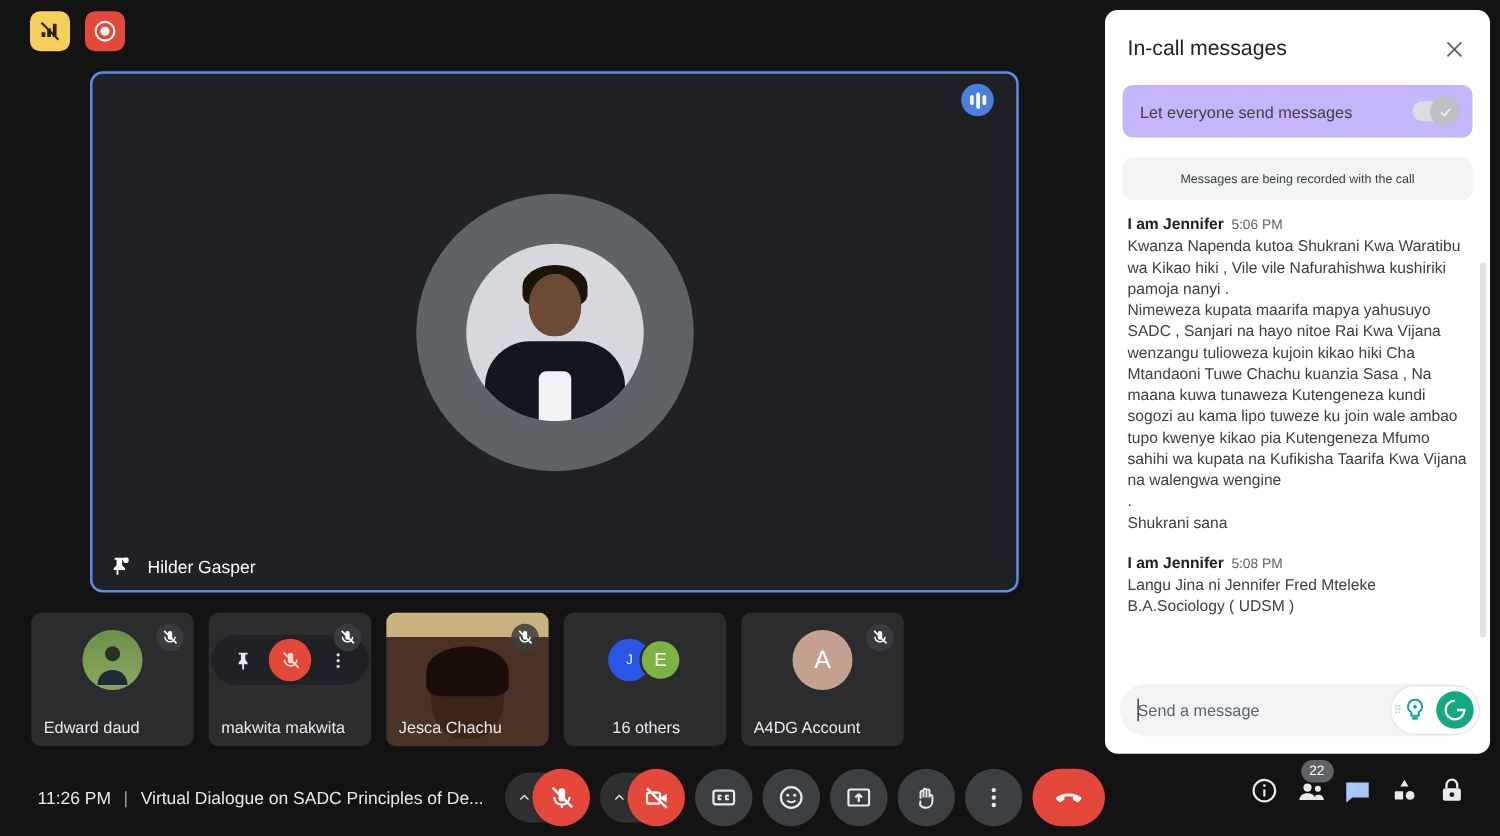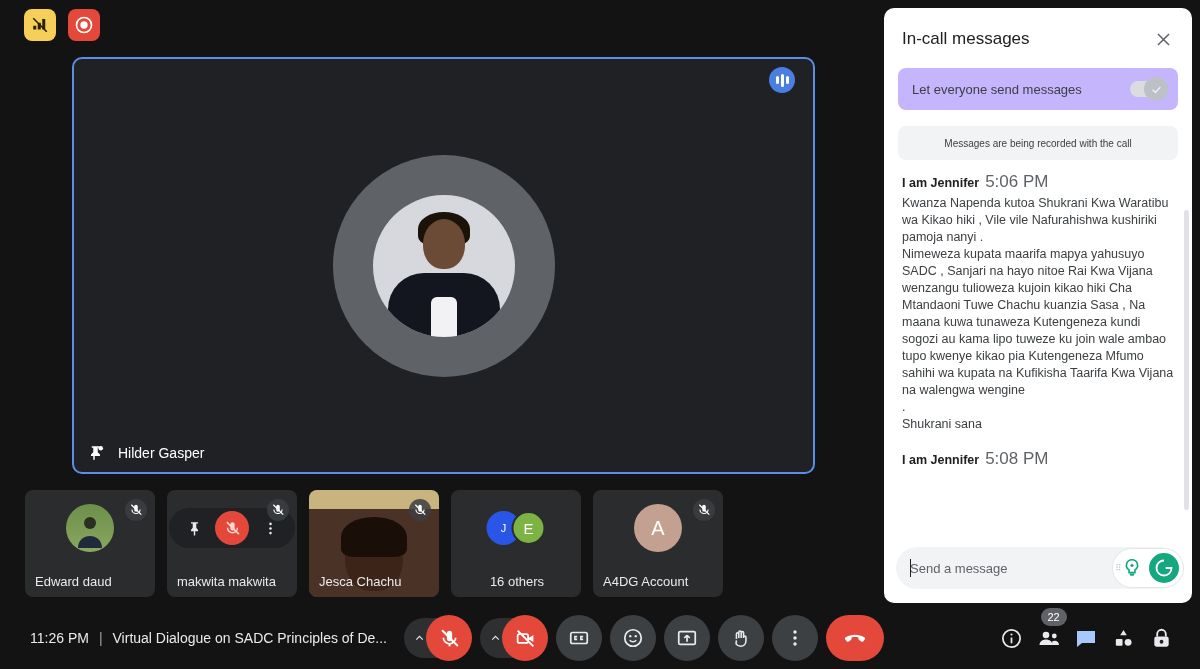--- a/index.html
+++ b/index.html
@@ -73,21 +73,21 @@
   .ctl { width: 46px; height: 46px; border-radius: 50%; background: #3c4043;
          display:flex; align-items:center; justify-content:center; color:#e8eaed; }
   .ctl.red { background: #e4483a; }
   .ctl.hangup { width: 58px; border-radius: 24px; background: #e4483a; }
   .ctl-pair { position: relative; display:flex; align-items:center; }
   .chev { width: 40px; height: 40px; border-radius: 20px 0 0 20px; background:#2e2f31;
           display:flex; align-items:center; justify-content:center; color:#e8eaed;
           margin-right: -18px; padding-right: 10px; }
   .rightctrls { position:absolute; right: 8px; bottom: 0; width: 212px; height: 62px;
                 display:flex; align-items:center; justify-content:space-between; padding: 0 14px; }
-  .ric { position: relative; width: 34px; height: 34px; display:flex; align-items:center;
+  .ric { position: relative; width: 34px; height: 34px; display:flex; 
          justify-content:center; color:#e8eaed; }
   .ric-badge { position: absolute; top: -13px; left: 9px; min-width: 26px; height: 18px; padding: 0 6px;
                border-radius: 9px; background: #5f6368; color:#fff; font-size: 11px;
                display:flex; align-items:center; justify-content:center; }
 
   
   .chat { position: absolute; right: 8px; top: 8px; width: 308px; height: 595px;
           background: #fff; border-radius: 10px; display: flex; flex-direction: column; overflow: hidden; margin-left: 15px; }
   .chat-head { display: flex; align-items: center; justify-content: space-between;
                padding: 18px 16px 12px 18px; }
@@ -99,21 +99,21 @@
   .switch { position: relative; width: 36px; height: 16px; border-radius: 8px; background: #dadce0; }
   .switch .knob { position: absolute; right: -2px; top: -4px; width: 24px; height: 24px; border-radius: 50%;
                   background: #bdc1c6; display:flex; align-items:center; justify-content:center; color:#fff; }
   .rec-note { margin: 16px 14px 10px; background: #f1f3f4; border-radius: 8px; height: 34px;
               display: flex; align-items: center; justify-content: center;
               font-size: 10px; color: #3c4043; }
   .msgs { flex: 1; overflow: hidden; padding: 2px 16px 6px 18px; position: relative; }
   .msg { margin-bottom: 16px; }
   .msg-head { font-size: 12.5px; color: #202124; margin-bottom: 3px; }
   .msg-head b { font-weight: bold; }
-  .msg-head span { color: #5f6368; font-size: 17px; margin-left: 6px; }
+  .msg-head span { color: #5f6368; font-size: 11px; margin-left: 6px; }
   .msg-body { font-size: 12.5px; color: #3c4043; line-height: 17px; white-space: pre-line; }
   .msg-link { font-size: 12.5px; color: #3f6fd1; text-decoration: underline;
               line-height: 17px; word-break: break-all; display: block; }
   .chat-scroll { position: absolute; right: 3px; top: 40px; width: 5px; height: 300px;
                  border-radius: 3px; background: #e0e2e5; }
   .composer { padding: 8px 12px 14px; }
   .composer-inner { position: relative; height: 42px; background: #f1f3f4; border-radius: 21px;
                     display: flex; align-items: center; padding: 0 14px; }
   .composer-ph { font-size: 13px; color: #5f6368; }
   .caret { position:absolute; left: 14px; top: 12px; width: 1px; height: 18px; background: #202124; }
@@ -413,20 +413,22 @@
         <div class="msg-body">Kwanza Napenda kutoa Shukrani Kwa Waratibu wa Kikao hiki , Vile vile Nafurahishwa kushiriki pamoja nanyi .
 Nimeweza kupata maarifa mapya yahusuyo SADC , Sanjari na hayo nitoe Rai Kwa Vijana wenzangu tulioweza kujoin kikao hiki Cha Mtandaoni Tuwe Chachu kuanzia Sasa , Na maana kuwa tunaweza Kutengeneza kundi sogozi au kama lipo tuweze ku join wale ambao tupo kwenye kikao pia Kutengeneza Mfumo sahihi wa kupata na Kufikisha Taarifa Kwa Vijana na walengwa wengine
 .
 Shukrani sana</div>
       </div>
 
       <div class="msg">
         <div class="msg-head">
           <b>I am Jennifer</b><span>5:08 PM</span>
         </div>
+        <div class="msg-body">Langu Jina ni Jennifer Fred Mteleke
+B.A.Sociology ( UDSM )</div>
       </div>
     </div>
 
     <div class="composer">
       <div class="composer-inner">
         <div class="caret"></div>
         <div class="composer-ph">Send a message</div>
         <div class="gram">
           <div class="gdots">⠿</div>
           <div class="gdot">

